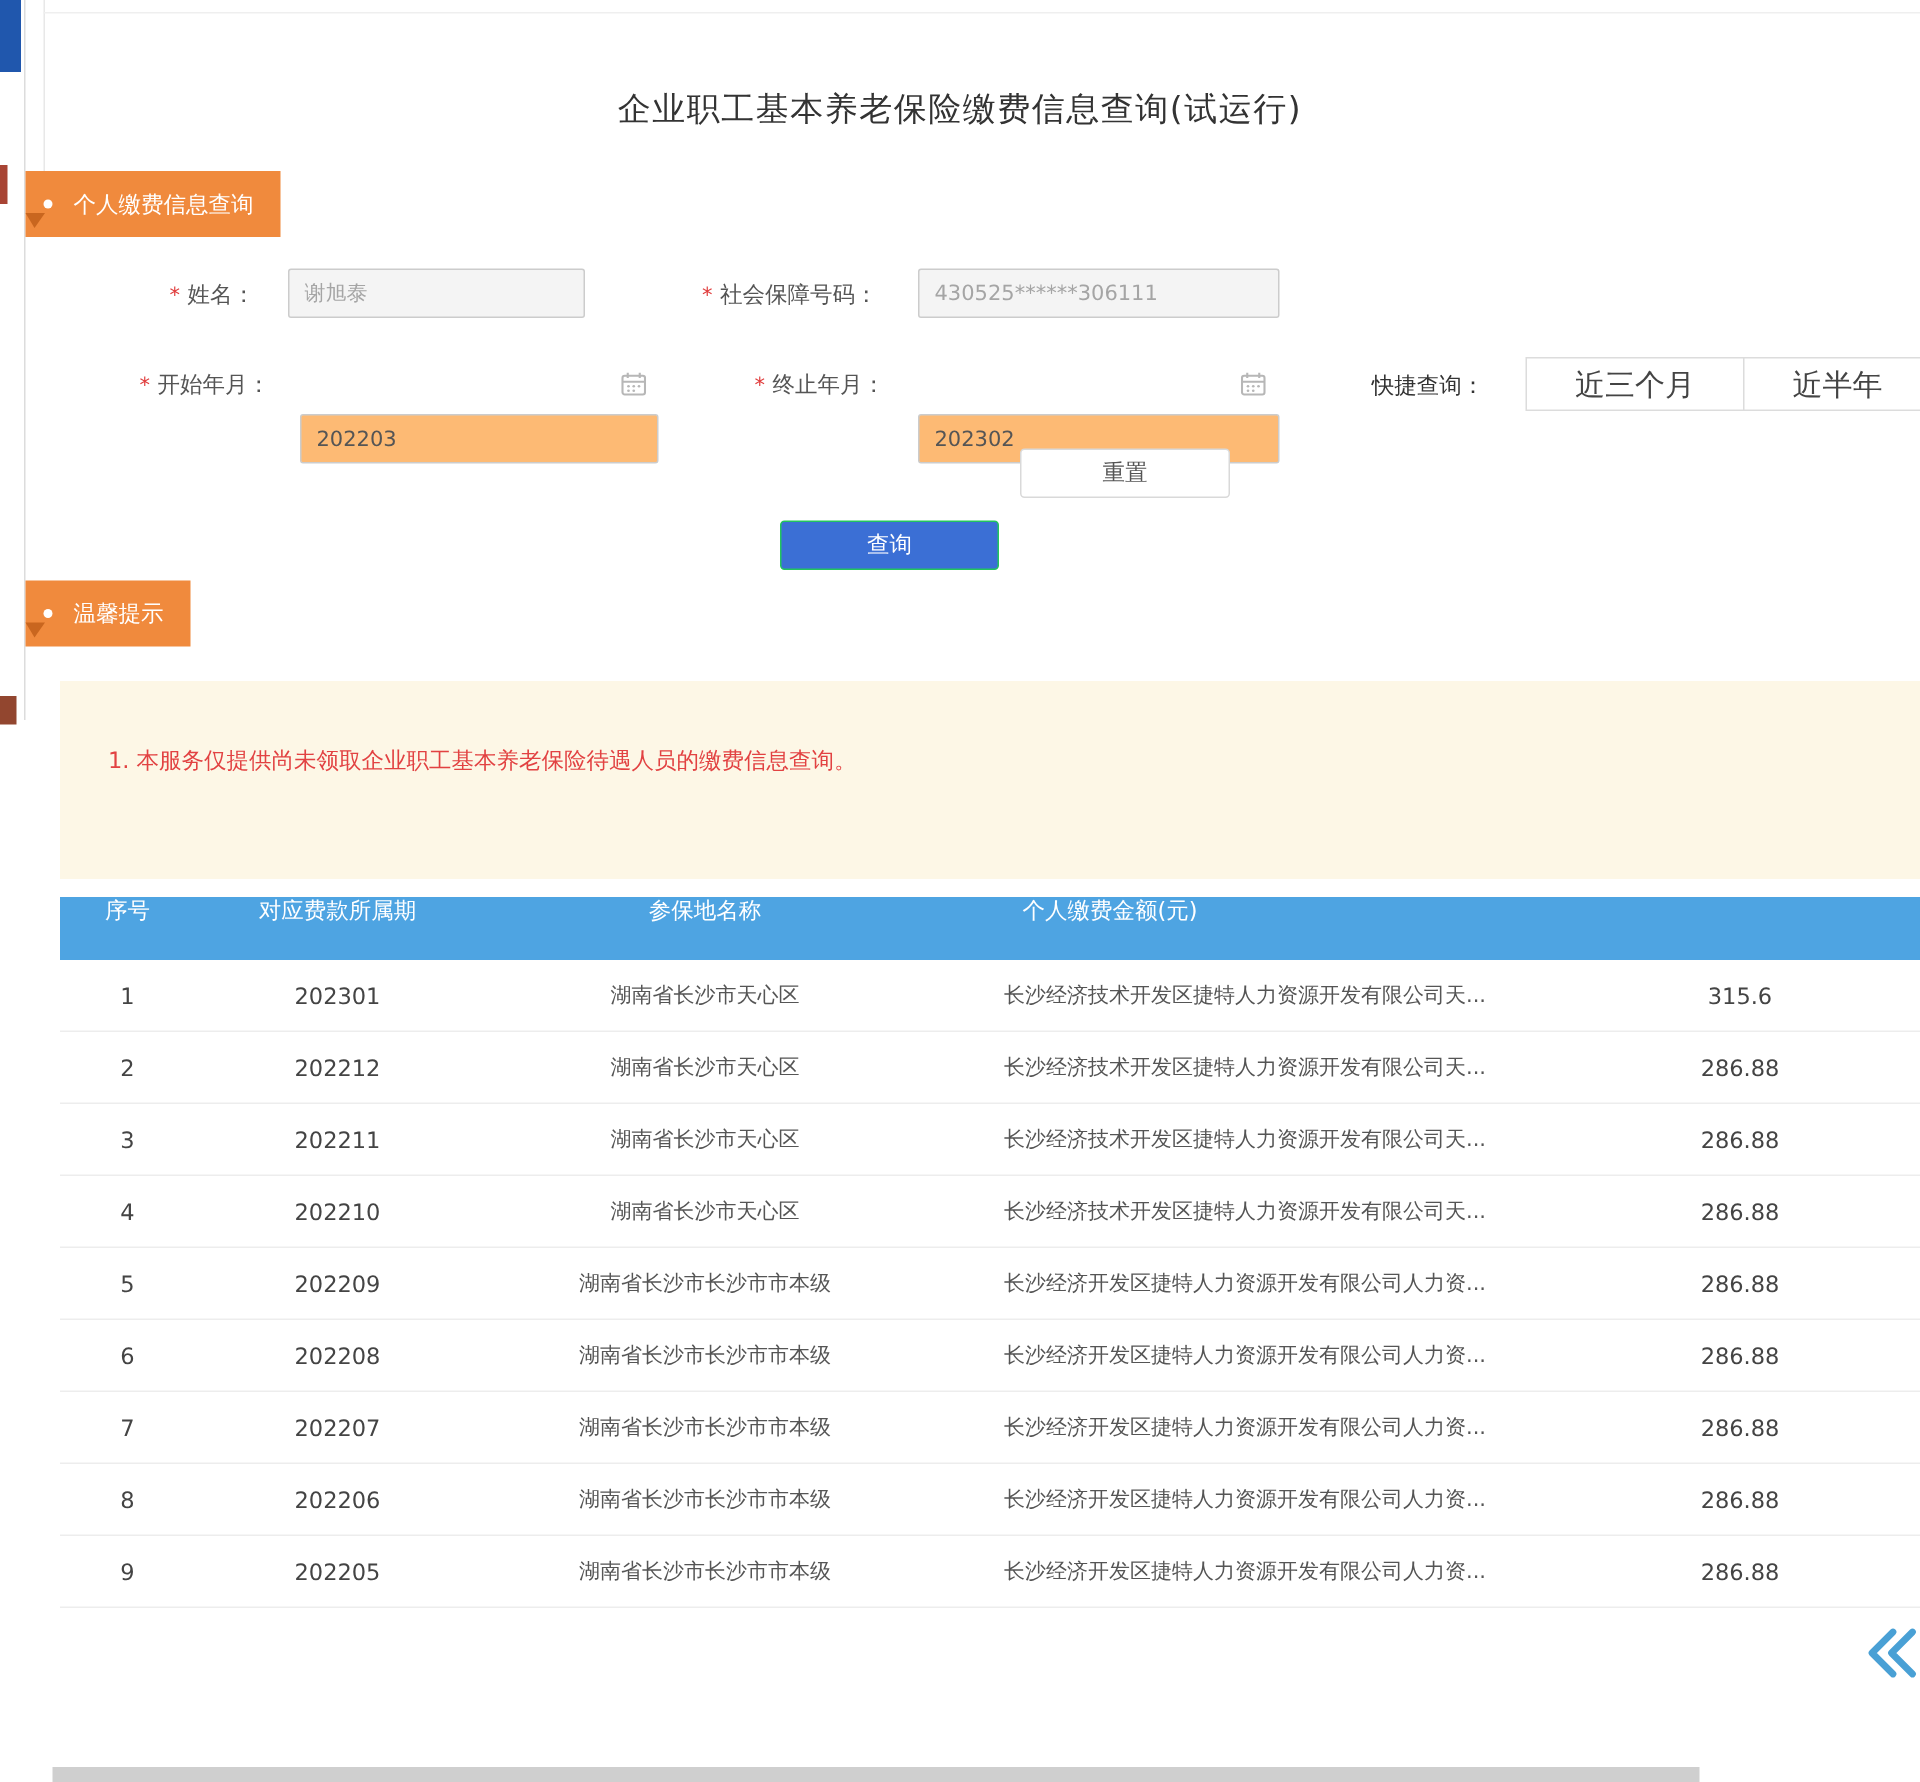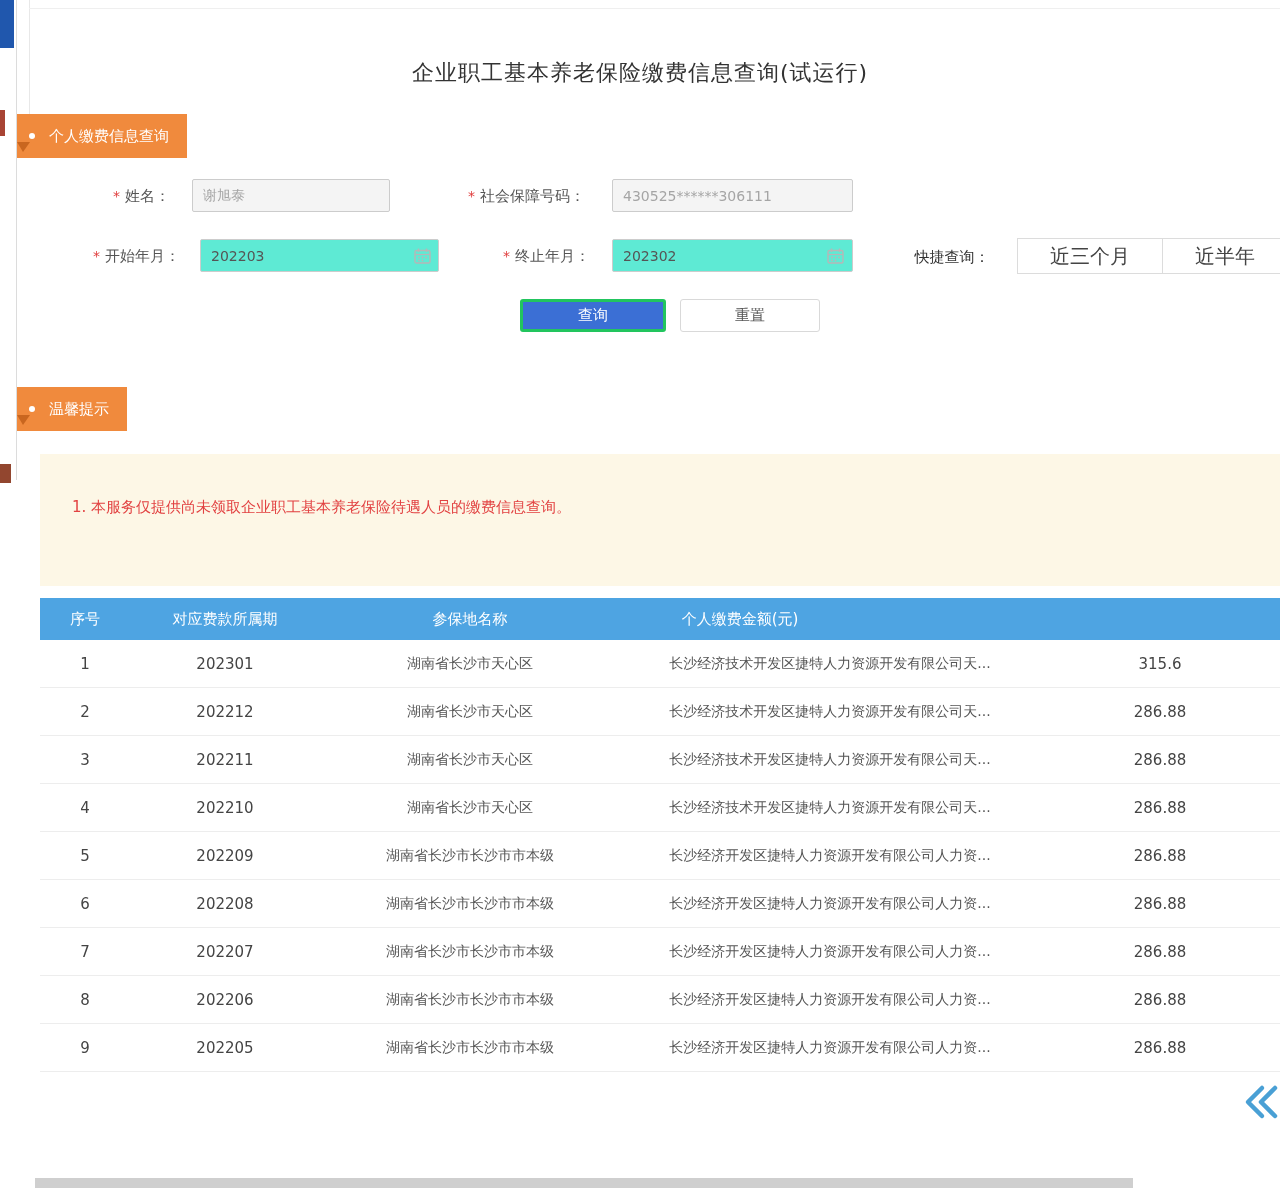--- a/index.html
+++ b/index.html
@@ -29,53 +29,53 @@
   .ribbon-query { top:114px; }
   .ribbon-tips  { top:387px; }
 
   
   .f-label { position:absolute; height:34px; line-height:34px; text-align:center;
              font-size:15px; color:#555; }
   .star { color:#e03c3c; margin-right:5px; font-size:14px; }
   .f-input { position:absolute; height:33px; border:1px solid #ccc; border-radius:2px;
              font-size:14px; padding:0 10px; font-family:"DejaVu Sans", sans-serif; outline:none; }
   .f-input.disabled { background:#f4f4f4; color:#a5a5a5; }
-  .f-input.date { background:#5eead4; color:#555; padding-right:30px; }
+  .f-input.date { background:#fdba74; color:#555; padding-right:30px;margin-top:37px; }
   .lbl-name  { left:88px;  top:179px; width:107px; }
   .inp-name  { left:192px; top:179px; width:198px; }
   .lbl-ssn   { left:448px; top:179px; width:157px; }
   .inp-ssn   { left:612px; top:179px; width:241px; }
   .lbl-start { left:78px;  top:239px; width:117px; }
   .inp-start { left:200px; top:239px; width:239px; }
   .lbl-end   { left:488px; top:239px; width:117px; }
   .inp-end   { left:612px; top:239px; width:241px; }
   .cal-icon  { position:absolute; top:248px; width:17px; height:16px; cursor:pointer; }
   .cal-start { left:414px; }
   .cal-end   { left:827px; }
 
   .quick-label { left:898px; top:240px; width:108px; color:#333; }
   .quick-group { position:absolute; left:1018px; top:238px; display:flex; }
   .quick-btn { height:36px; padding:0 32px; background:#fff; border:1px solid #dcdcdc;
                font-size:20px; color:#444; line-height:34px; margin-left:-1px; cursor:pointer;
                font-family:"DejaVu Sans", sans-serif; white-space:nowrap; }
 
   .btn { position:absolute; top:299px; height:33px; border-radius:3px; font-size:15px;
          cursor:pointer; font-family:"DejaVu Sans", sans-serif; }
-  .btn-query { left:520px; width:146px; background:#3B6FD5; border:3px solid #22c55e; color:#fff; }
+  .btn-query { left:520px; width:146px; background:#3B6FD5; border:1px solid #22c55e; color:#fff;margin-top:48px; }
   .btn-reset { left:680px; width:140px; background:#fff; border:1px solid #d9d9d9; color:#555; }
 
   
   .tips-box { position:absolute; left:40px; top:434px; width:1240px; height:132px;
               background:#FDF7E6;margin-top:20px; }
   .tips-box .lines { padding:40px 0 0 32px; }
   .tip-line { font-size:15px; line-height:26px; color:#E24242; }
 
   
   .table { position:absolute; left:40px; top:598px; width:1240px; }
-  .t-head { display:flex; height:42px; background:#4EA4E2; color:#fff; align-items:center; }
+  .t-head { display:flex; height:42px; background:#4EA4E2; color:#fff; align-items:flex-start; }
   .t-row  { display:flex; height:48px; align-items:center; border-bottom:1px solid #ededed;
             background:#fff; }
   .t-cell { text-align:center; overflow:hidden; white-space:nowrap; }
   .c0 { width:90px; }  .c1 { width:190px; } .c2 { width:300px; }
   .c3 { width:420px; } .c4 { width:240px; }
   .t-head .t-cell { font-size:15px; }
   .t-row  .t-cell { font-size:15px; color:#444; }
   .t-row  .c2, .t-row .c3 { font-size:14px; color:#555; }
 
   

